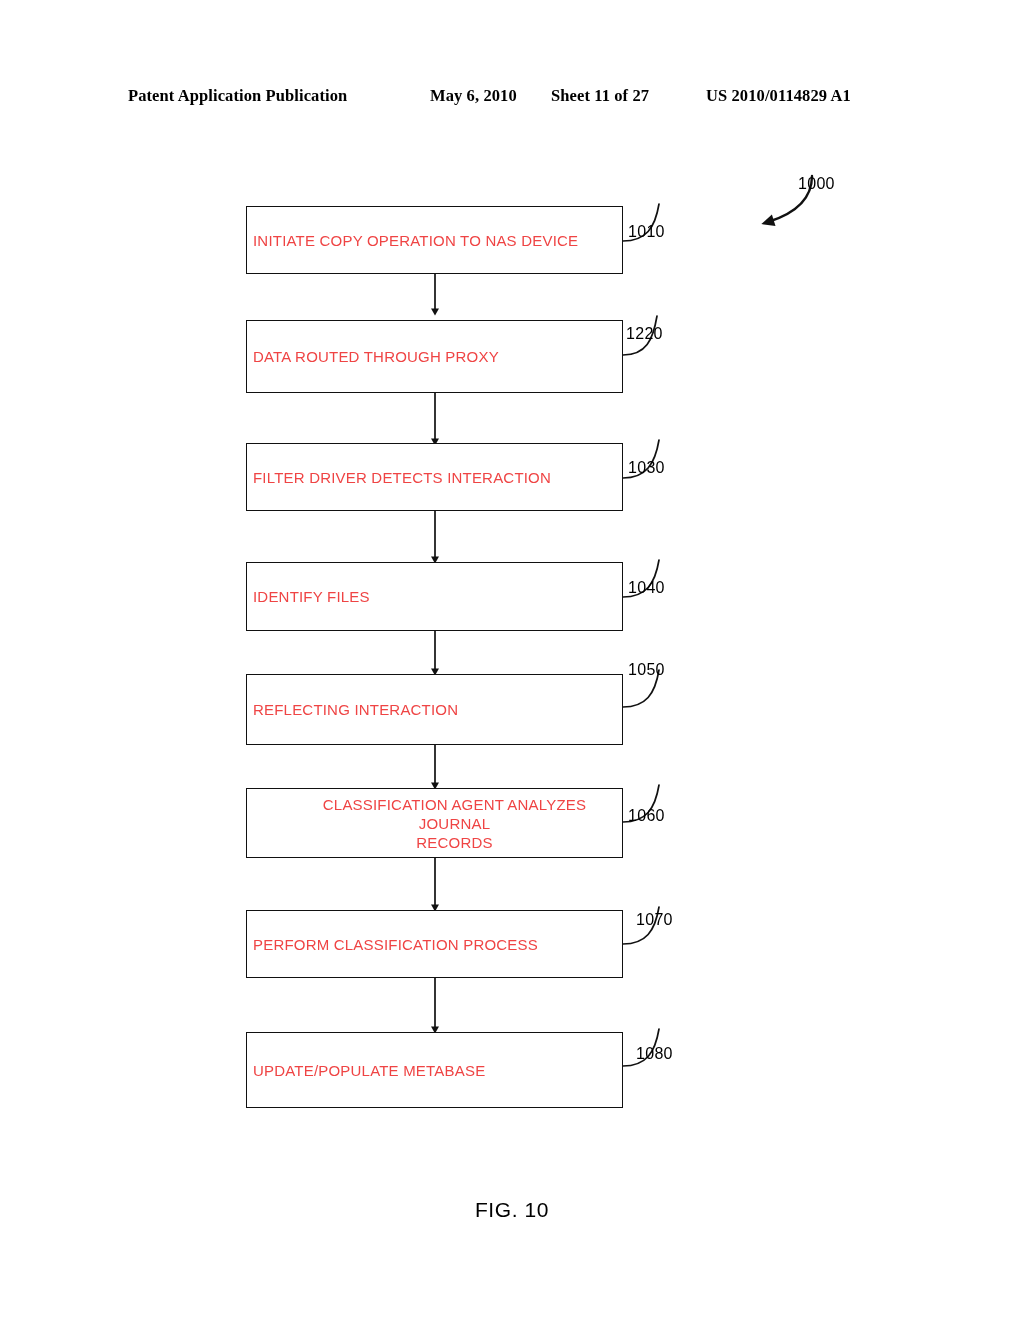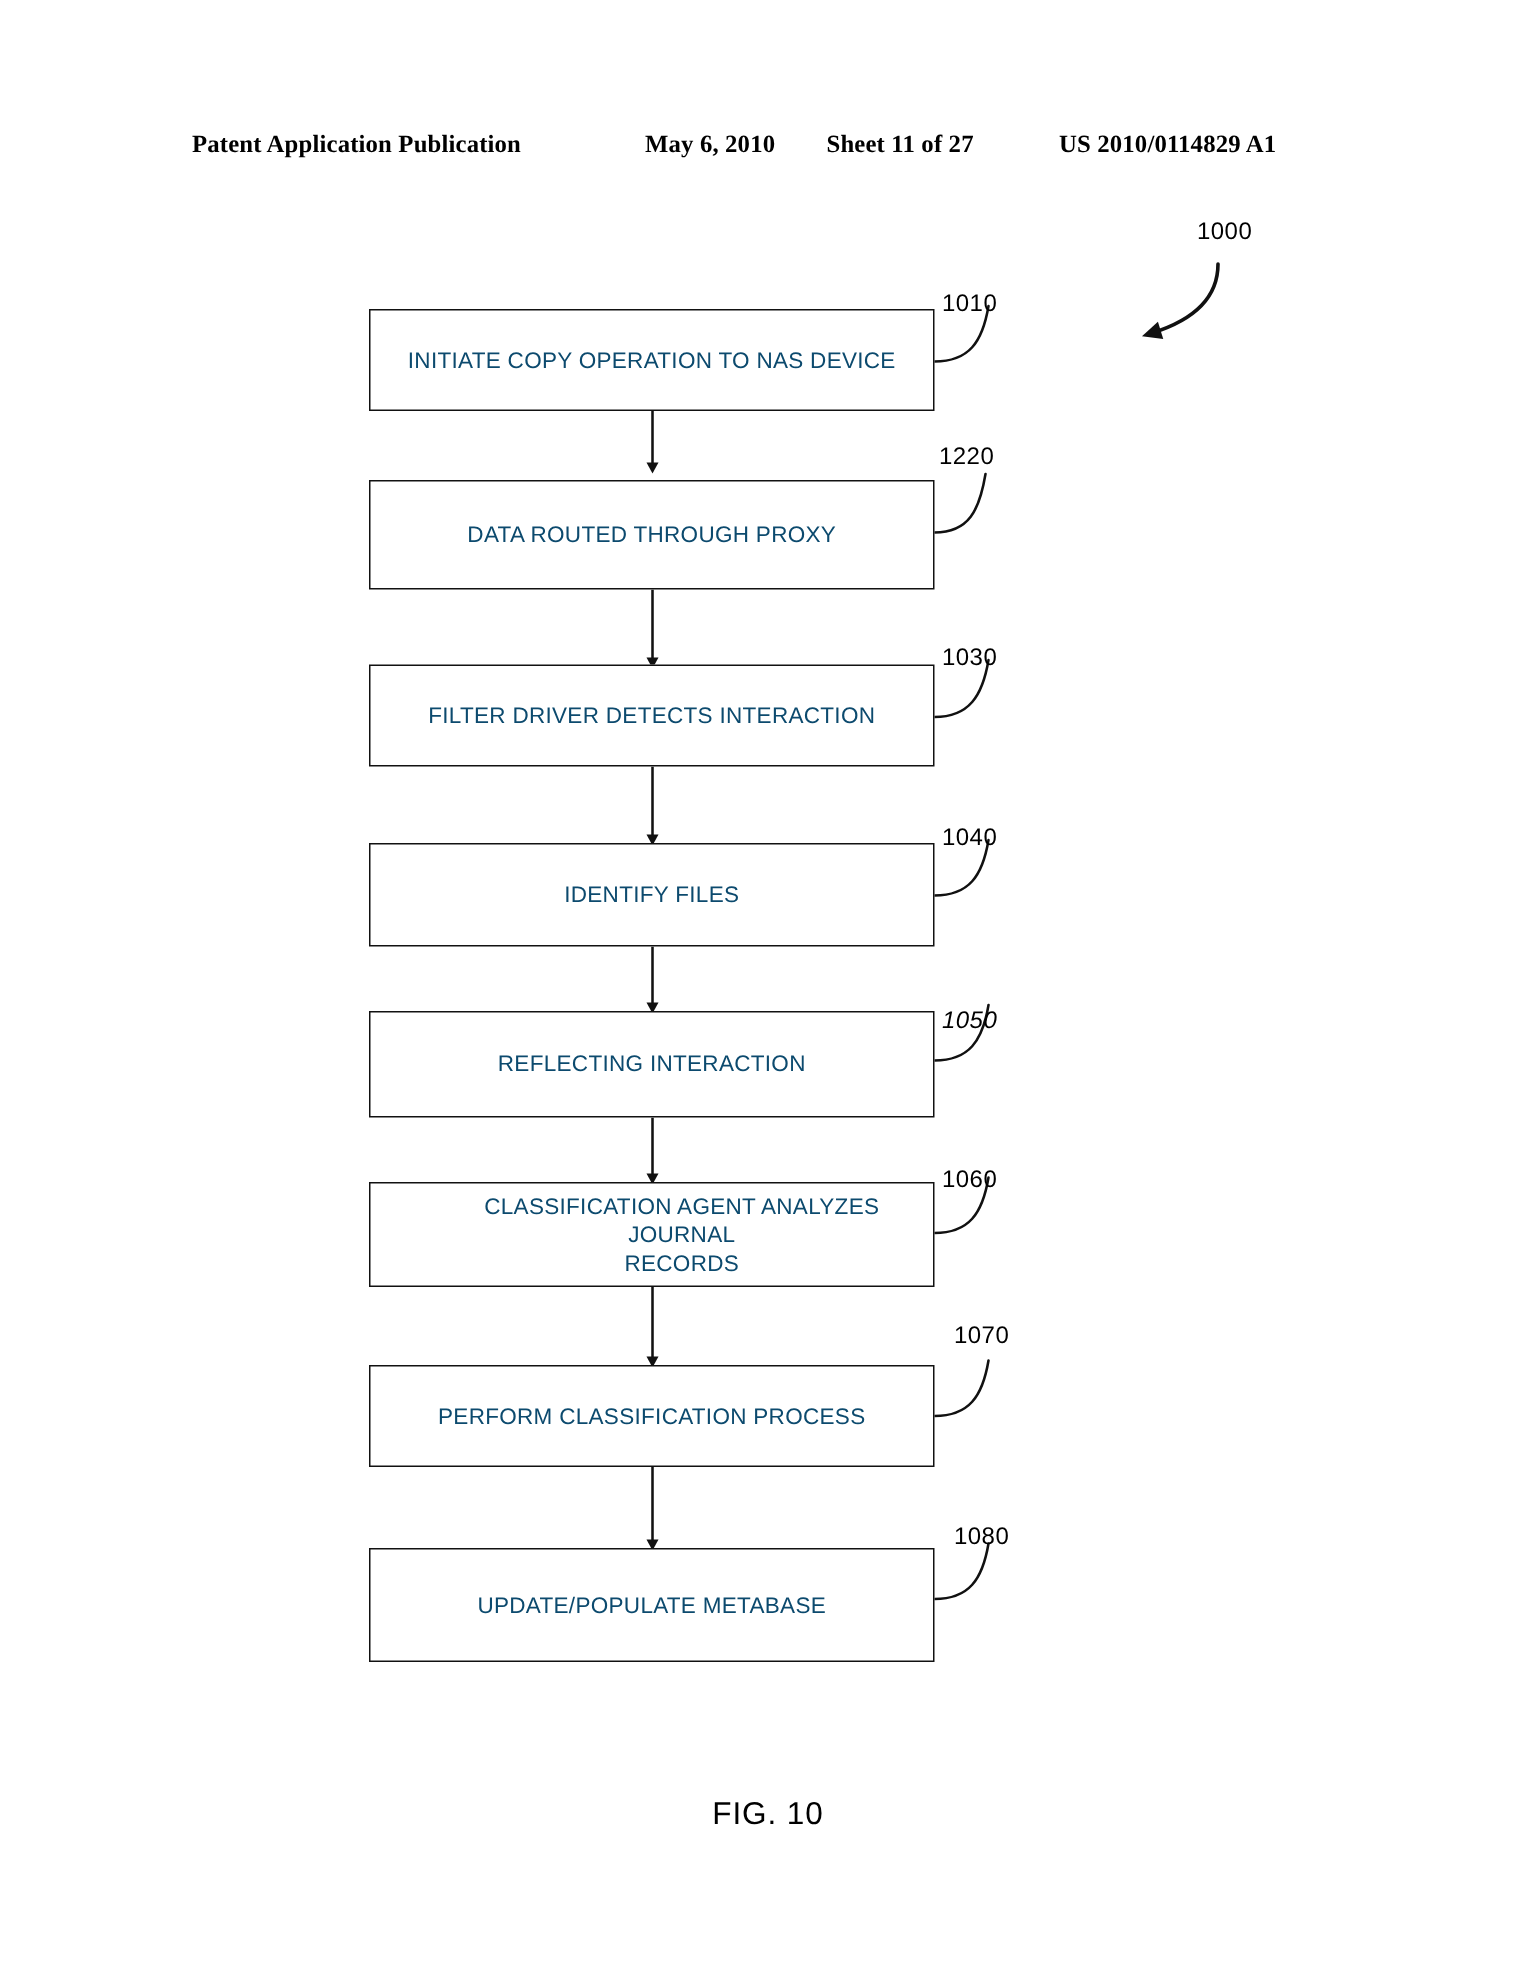--- a/index.html
+++ b/index.html
@@ -47,38 +47,38 @@
 
   .flow-box {
     position: absolute;
     left: 246px;
     width: 377px;
     box-sizing: border-box;
     border: 1.4px solid #111111;
     background: #ffffff;
     display: flex;
     align-items: center;
-    justify-content: center;
     text-align: center;
     font-family: "Liberation Sans", sans-serif;
     font-size: 15px;
     line-height: 19px;
     letter-spacing: 0.2px;
-    color: #0c4a6e;
+    color: #ef4444;
     padding: 0 6px;
   }
   .flow-box span { display: block; }
 
   .ref-label {
     position: absolute;
     font-family: "Liberation Sans", sans-serif;
     font-size: 16px;
     letter-spacing: 0.3px;
     color: #000000;
     white-space: nowrap;
+    margin-top: 29px;
   }
 
   .fig-caption {
     position: absolute;
     left: 0;
     top: 1198px;
     width: 1024px;
     text-align: center;
     font-family: "Liberation Sans", sans-serif;
     font-size: 21px;
@@ -150,21 +150,21 @@
 <div class="flow-box" style="top:562px; height:69px;">
   <span>IDENTIFY FILES</span>
 </div>
 <div class="ref-label" style="left:628px; top:550px;">1040</div>
 
 <div class="flow-box" style="top:674px; height:71px;">
   <div>
     <span>REFLECTING INTERACTION</span>
   </div>
 </div>
-<div class="ref-label" style="left:628px; top:672px;font-style:italic;">1050</div>
+<div class="ref-label" style="left:628px; top:632px;">1050</div>
 
 <div class="flow-box" style="top:788px; height:70px;padding-left:46px;">
   <div>
     <span>CLASSIFICATION AGENT ANALYZES JOURNAL</span>
     <span>RECORDS</span>
   </div>
 </div>
 <div class="ref-label" style="left:628px; top:778px;">1060</div>
 
 <div class="flow-box" style="top:910px; height:68px;">

